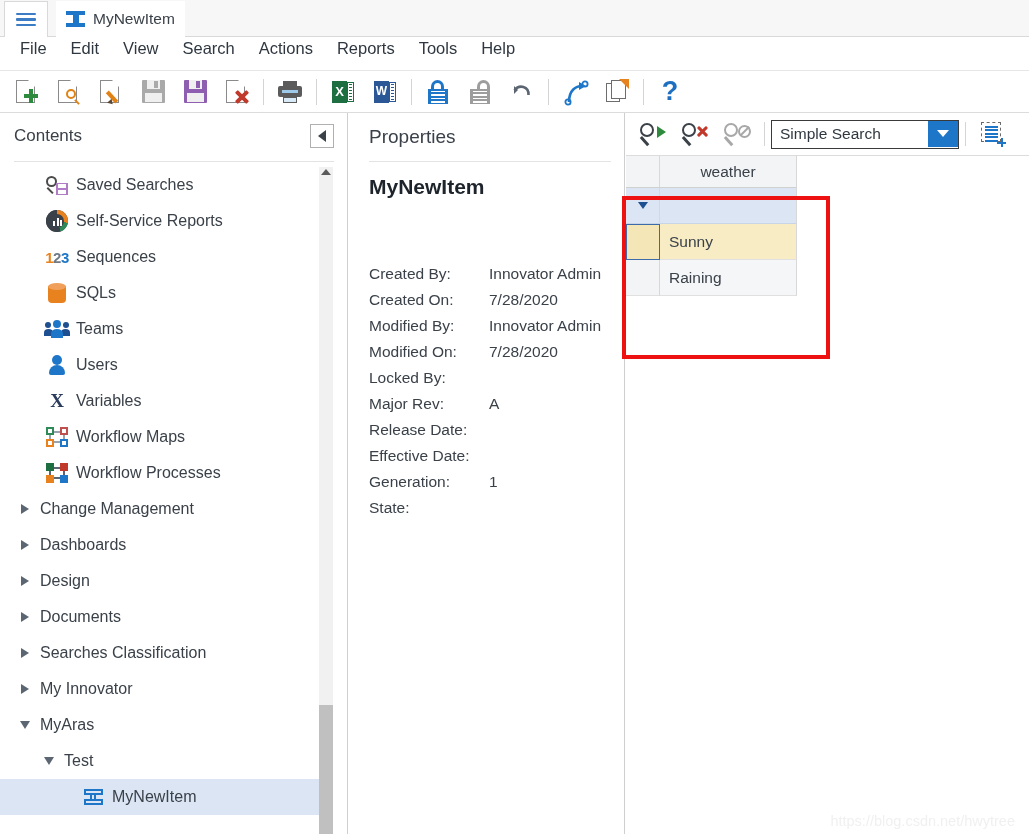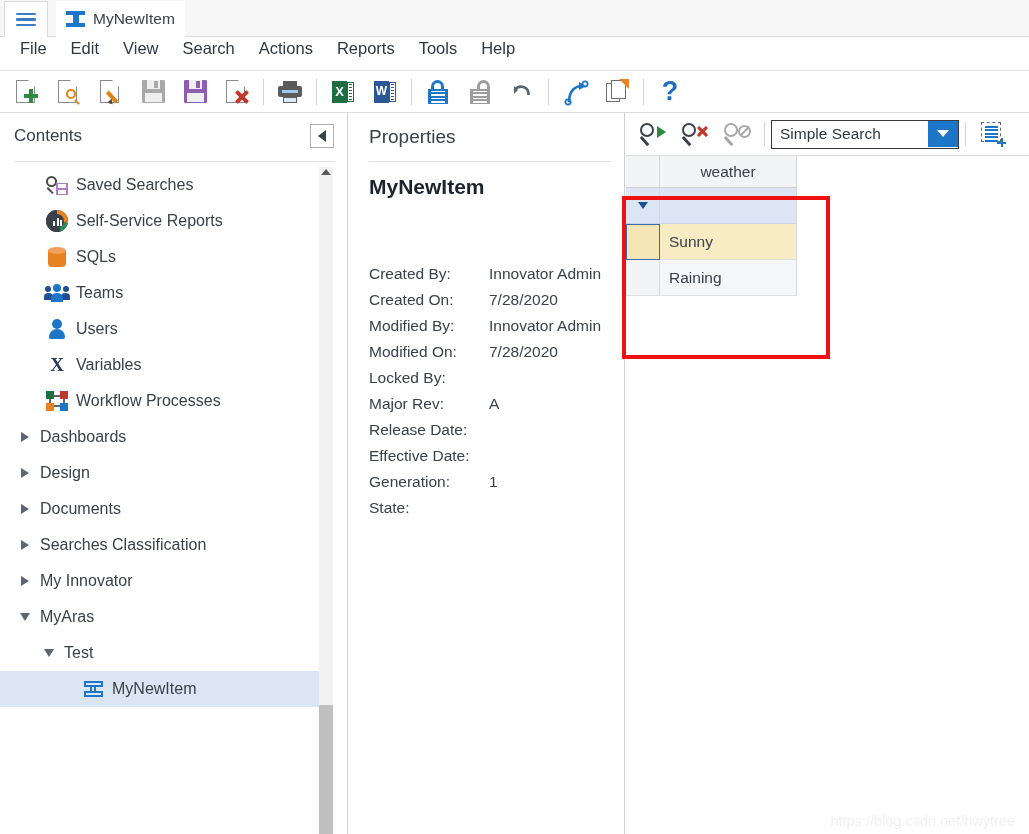--- a/index.html
+++ b/index.html
@@ -609,20 +609,26 @@
             <span class="bars">
                 <i style="height:5px"></i>
                 <i style="height:8px"></i>
                 <i style="height:6px"></i>
               </span>
           </span>
         </span>
         <span class="tree-label">Self-Service Reports</span>
       </div>
 
+      <div class="tree-row" style="padding-left:42px;">
+        <span class="tree-icon">
+          <span class="ic-123"><span class="o">1</span><span class="g">2</span><span class="b">3</span></span>
+        </span>
+        <span class="tree-label">Sequences</span>
+      </div>
 
       <div class="tree-row" style="padding-left:42px;">
         <span class="tree-icon">
           <span class="ic-sql">
               <span class="cyl"></span>
               <span class="top"></span>
             </span>
         </span>
         <span class="tree-label">SQLs</span>
       </div>
@@ -651,37 +657,58 @@
         <span class="tree-label">Users</span>
       </div>
 
       <div class="tree-row" style="padding-left:42px;">
         <span class="tree-icon">
           <span class="ic-var">X</span>
         </span>
         <span class="tree-label">Variables</span>
       </div>
 
+      <div class="tree-row" style="padding-left:42px;">
+        <span class="tree-icon">
+          <span class="ic-wfmap">
+            <i style="left:8px;top:4px;width:6px;height:2px;"></i>
+            <i style="left:8px;bottom:4px;width:6px;height:2px;"></i>
+            <i style="left:3px;top:8px;width:2px;height:5px;"></i>
+            <i style="right:3px;top:8px;width:2px;height:5px;"></i>
+            <span style="left:0;top:0;border-color:#2e8b57;"></span>
+            <span style="right:0;top:0;border-color:#c0504d;"></span>
+            <span style="left:0;bottom:0;border-color:#e8821e;"></span>
+            <span style="right:0;bottom:0;border-color:#1e76c8;"></span>
+          </span>
+        </span>
+        <span class="tree-label">Workflow Maps</span>
+      </div>
 
       <div class="tree-row" style="padding-left:42px;">
         <span class="tree-icon">
           <span class="ic-wfproc">
             <i style="left:8px;top:4px;width:6px;height:2.4px;"></i>
             <i style="left:8px;bottom:4px;width:6px;height:2.4px;"></i>
             <i style="left:3px;top:8px;width:2.4px;height:5px;"></i>
             <i style="right:3px;top:8px;width:2.4px;height:5px;"></i>
             <span style="left:0;top:0;background:#1d6f42;"></span>
             <span style="right:0;top:0;background:#c0392b;"></span>
             <span style="left:0;bottom:0;background:#e8821e;"></span>
             <span style="right:0;bottom:0;background:#1e76c8;"></span>
           </span>
         </span>
         <span class="tree-label">Workflow Processes</span>
       </div>
 
+      <div class="tree-row" style="padding-left:14px;">
+        <span class="tw-arrow">
+            <span class="right"></span>
+          </span>
+        <span class="tree-label">Change Management</span>
+      </div>
 
       <div class="tree-row" style="padding-left:14px;">
         <span class="tw-arrow">
             <span class="right"></span>
           </span>
         <span class="tree-label">Dashboards</span>
       </div>
 
       <div class="tree-row" style="padding-left:14px;">
         <span class="tw-arrow">

